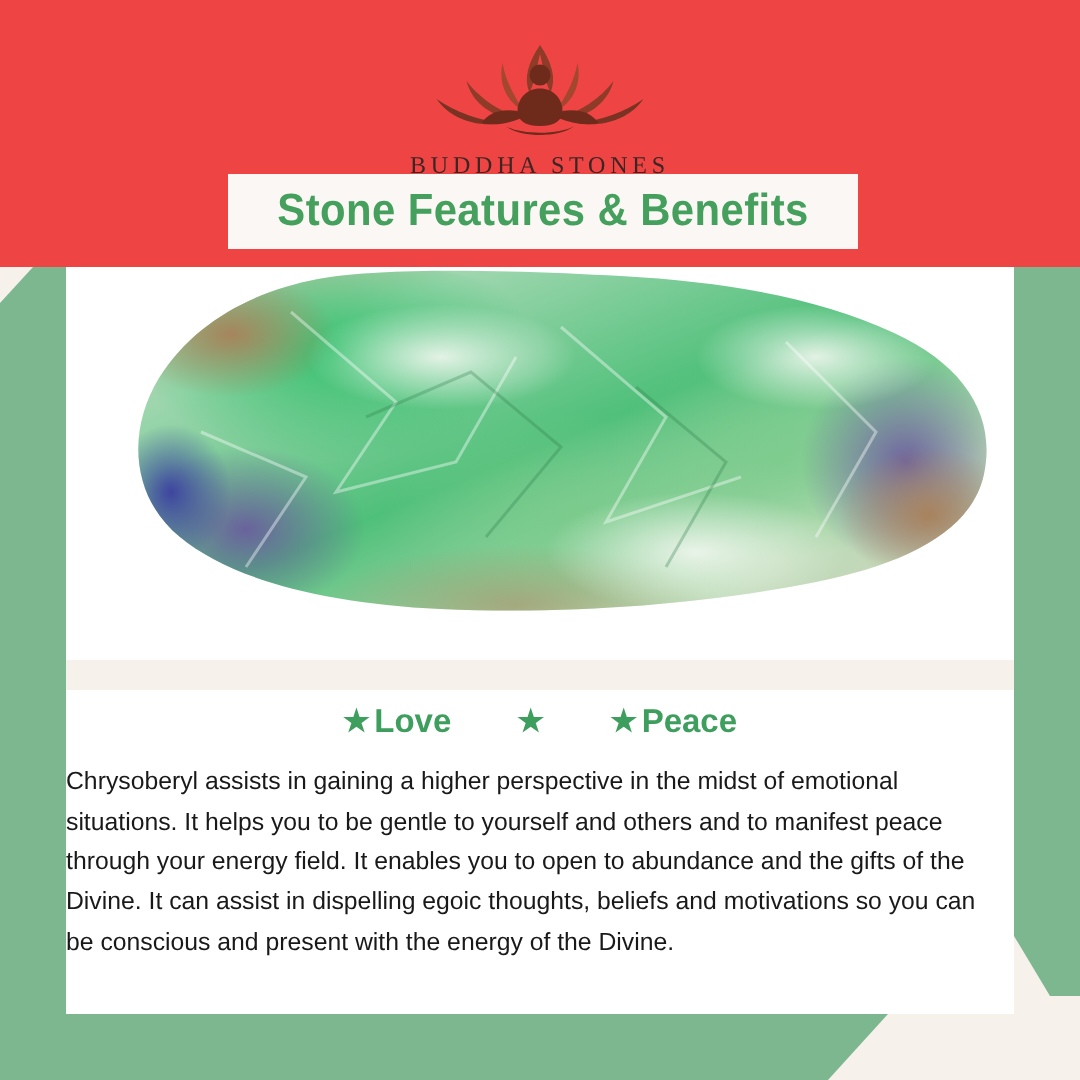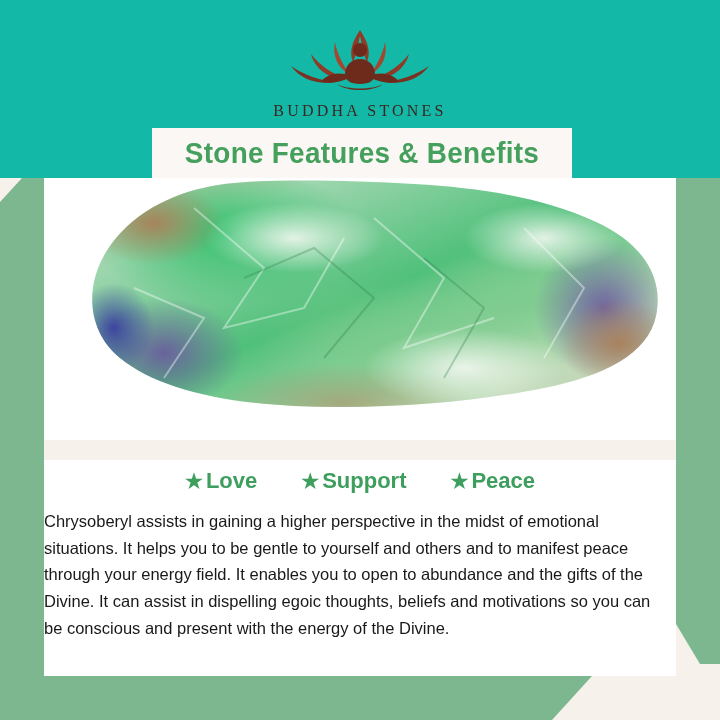--- a/index.html
+++ b/index.html
@@ -22,32 +22,32 @@
     background:#7DB78F;
     clip-path:polygon(0 24px, 22px 0, 44px 0, 44px 542px, 22px 542px, 0 542px);
   }
   .frame-bottom{
     position:absolute;left:0;top:676px;width:592px;height:44px;
     background:#7DB78F;
     clip-path:polygon(0 0, 592px 0, 552px 44px, 0 44px);
   }
 
   
-  .header{position:absolute;left:0;top:0;width:720px;height:178px;background:#14b8a6;}
+  .header{position:absolute;left:0;top:0;width:720px;height:178px;background:#ef4444;}
 
   .logo{position:absolute;left:0;top:22px;width:720px;text-align:center;}
   .lotus{display:block;margin:0 auto;}
   .brand{
     margin-top:4px;font-family:"Liberation Serif",serif;
     font-size:16px;letter-spacing:3.2px;color:#3A2622;font-weight:400;
   }
 
   
   .title-band{
-    position:absolute;left:152px;top:128px;width:420px;height:50px;
+    position:absolute;left:152px;top:116px;width:420px;height:50px;
     background:#FBF7F4;
   }
   .title{
     position:absolute;left:0;top:0;width:420px;height:50px;
     display:flex;align-items:center;justify-content:center;
     color:#44A05C;font-size:30px;font-weight:bold;
     font-family:"Liberation Sans Narrow","Liberation Sans",sans-serif;
     transform:scaleX(0.93);letter-spacing:0.3px;white-space:nowrap;
   }
 
@@ -206,21 +206,20 @@
   <div class="cream-strip"></div>
 
   <div class="content">
     <div class="keywords">
       <div class="kw">
         <span class="star">★</span>
         <span>Love</span>
       </div>
       <div class="kw">
         <span class="star">★</span>
-        <span>Support</span>
       </div>
       <div class="kw">
         <span class="star">★</span>
         <span>Peace</span>
       </div>
     </div>
 
     <p class="body-text">Chrysoberyl assists in gaining a higher perspective in the midst of emotional situations. It helps you to be gentle to yourself and others and to manifest peace through your energy field. It enables you to open to abundance and the gifts of the Divine. It can assist in dispelling egoic thoughts, beliefs and motivations so you can be conscious and present with the energy of the Divine.</p>
   </div>
 

